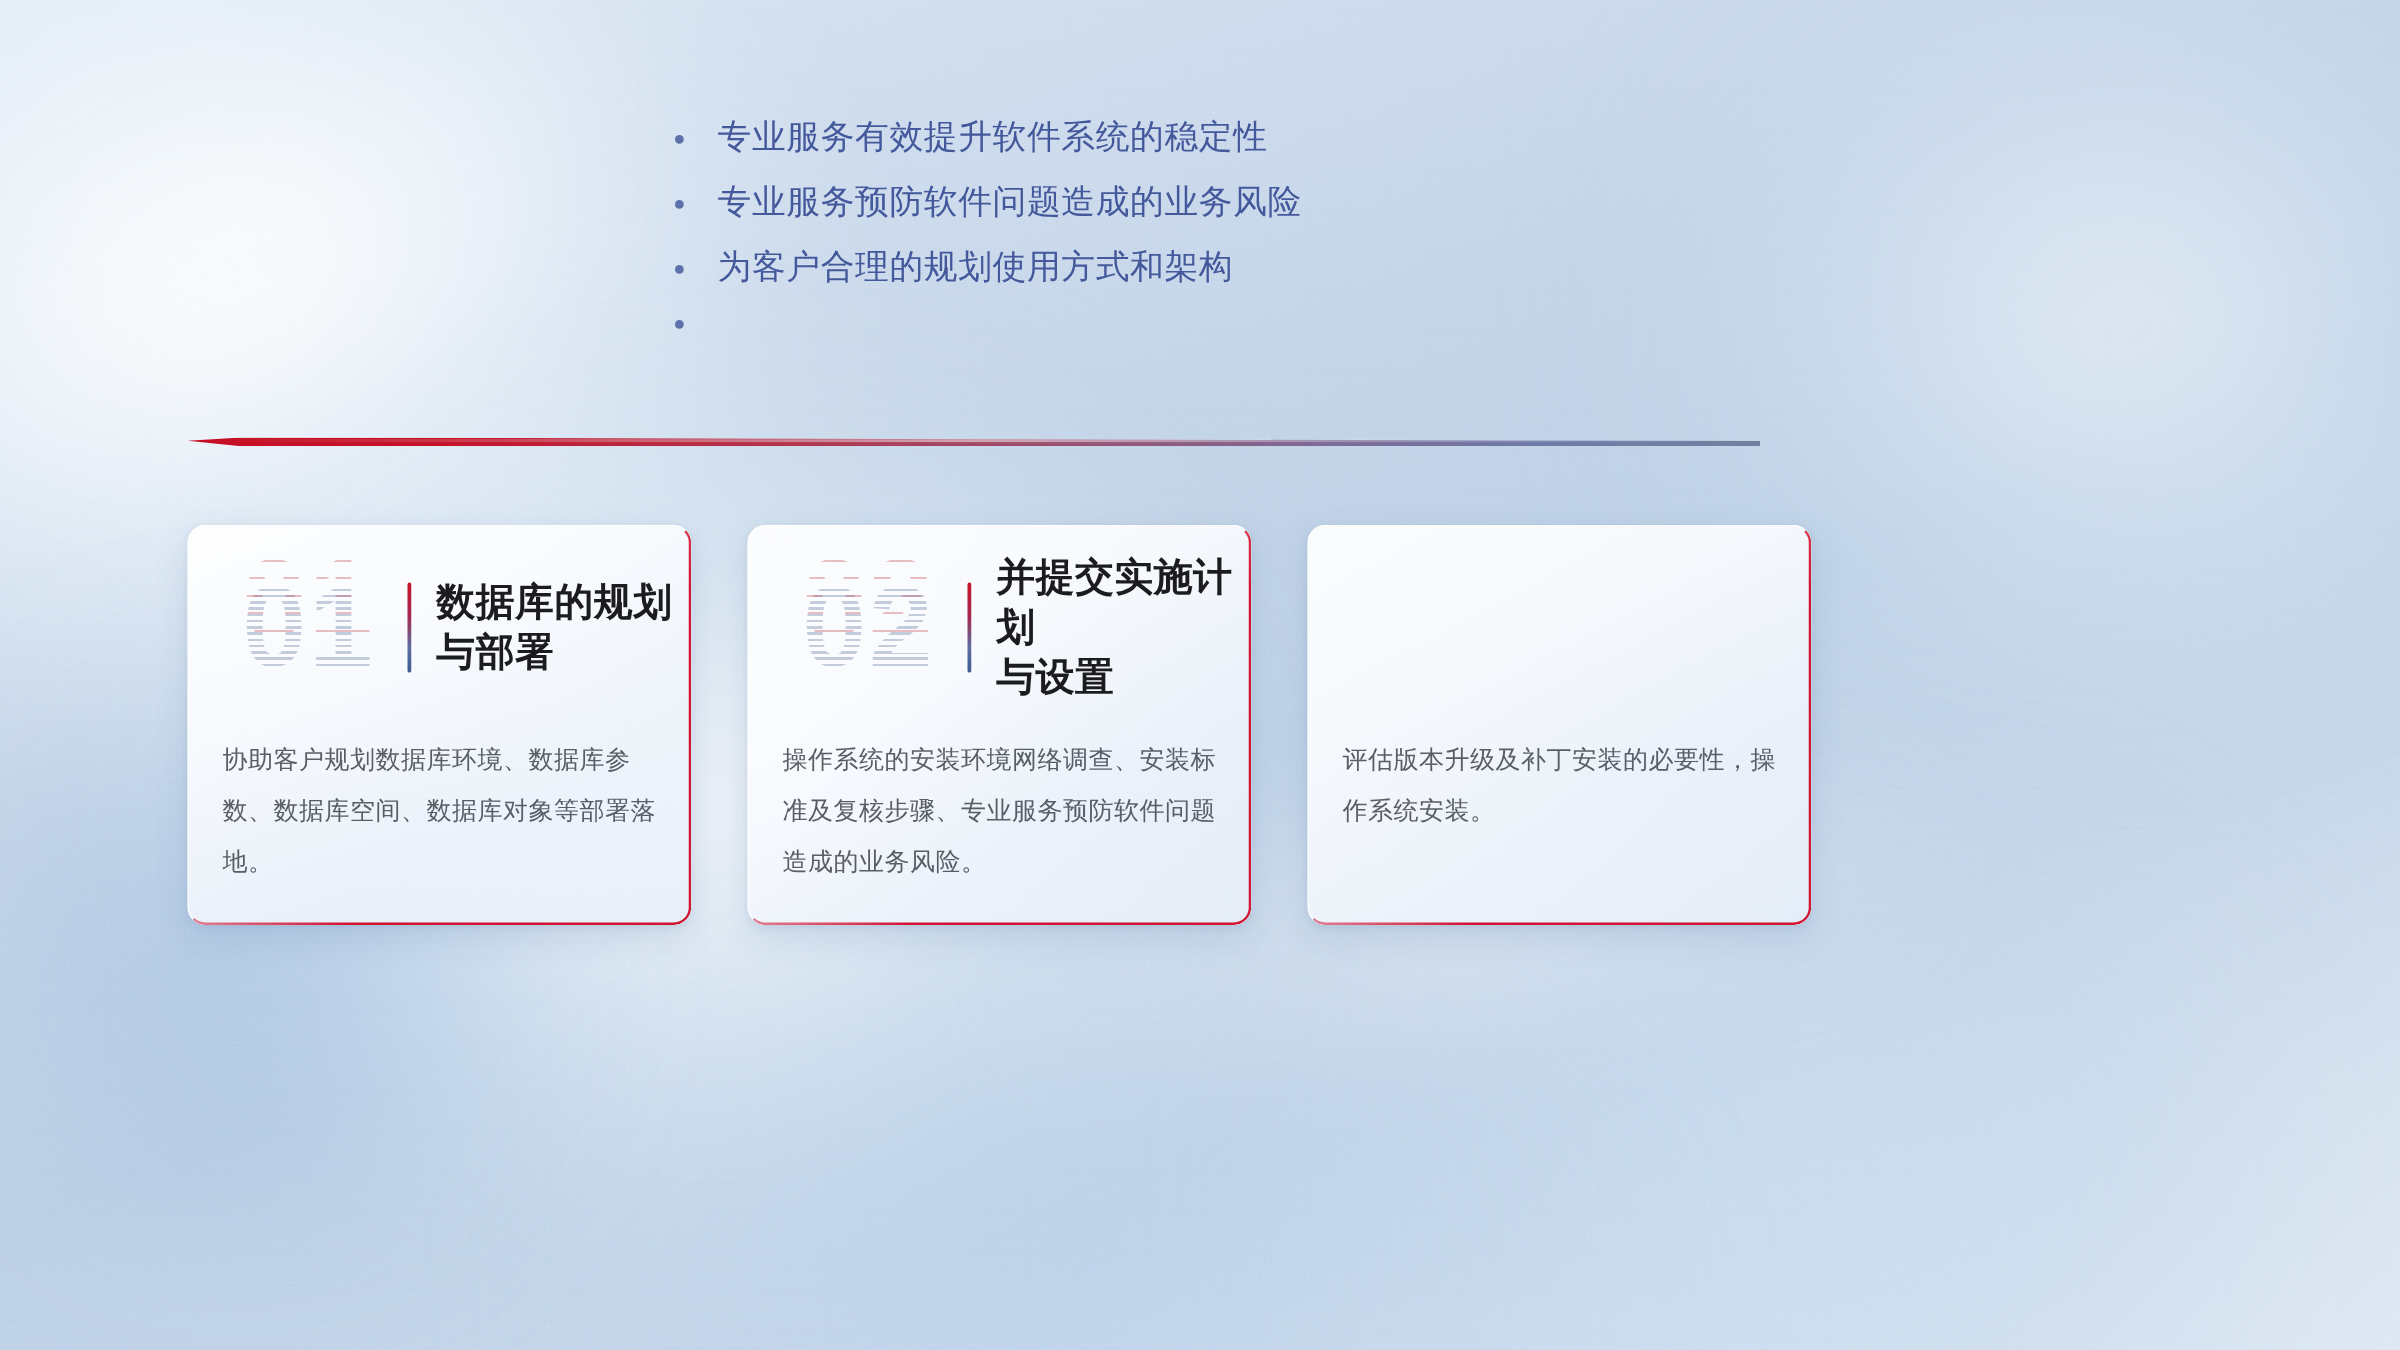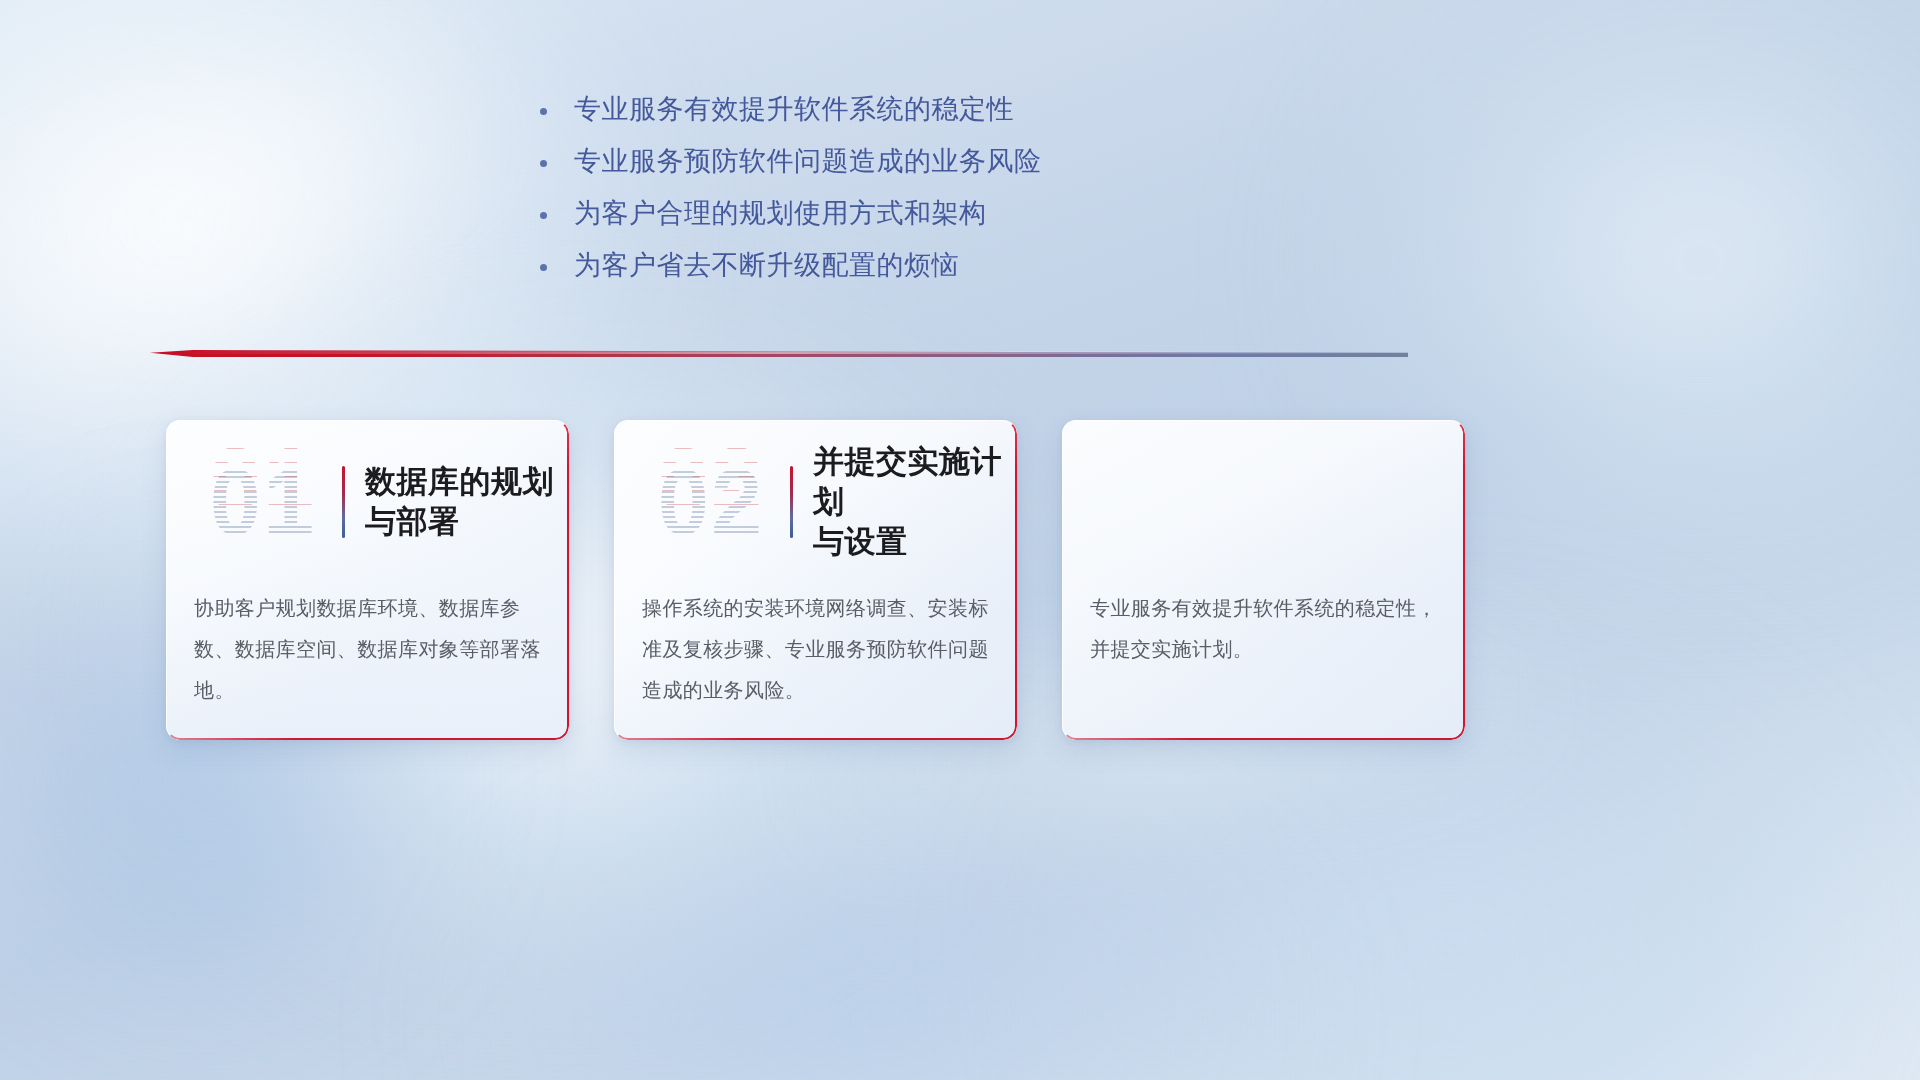--- a/index.html
+++ b/index.html
@@ -61,21 +61,21 @@
     background:linear-gradient(90deg,#c60f26 0%,#c41329 16%,#b2344c 38%,#9a5070 55%,#7d6a95 72%,#6f7aa8 86%,#73819f 100%);
     clip-path:polygon(0 38%,3.4% 0,100% 40%,100% 100%,3.4% 100%);
   }
   .div-sheen{
     position:absolute;left:2%;top:1px;width:96%;height:3px;
     background:linear-gradient(90deg,rgba(255,255,255,0),rgba(255,255,255,.5),rgba(255,255,255,0));
     clip-path:polygon(0 30%,2% 0,100% 30%,100% 100%,2% 100%);
   }
 
   
-  #cards{position:absolute;left:150px;top:420px;width:1300px;display:flex;gap:45px;margin-left:16px;}
+  #cards{position:absolute;left:150px;top:420px;width:1300px;display:flex;gap:45px;}
   .card{
     position:relative;width:403px;height:320px;border-radius:14px;
     background:linear-gradient(152deg,rgba(255,255,255,.93) 0%,rgba(252,253,255,.9) 34%,rgba(240,245,252,.86) 68%,rgba(233,240,250,.84) 100%);
     box-shadow:0 10px 26px rgba(90,120,160,.16),0 2px 6px rgba(90,120,160,.1);
     overflow:hidden;
   }
   
   .card-accent{
     position:absolute;inset:0;border-radius:14px;pointer-events:none;
     border-right:2.5px solid #d11432;
@@ -151,21 +151,20 @@
   <div class="bullet-row">
     <span class="bullet-dot"></span>
     <span class="bullet-text">专业服务预防软件问题造成的业务风险</span>
   </div>
   <div class="bullet-row">
     <span class="bullet-dot"></span>
     <span class="bullet-text">为客户合理的规划使用方式和架构</span>
   </div>
   <div class="bullet-row">
     <span class="bullet-dot"></span>
-    <span class="bullet-text">为客户省去不断升级配置的烦恼</span>
   </div>
 </div>
 
 <div id="divider">
   <div class="div-top"></div>
   <div class="div-sheen"></div>
 </div>
 
 <div id="cards">
 
@@ -191,16 +190,16 @@
       <div class="rule"></div>
       <div class="card-title">并提交实施计划
 与设置</div>
     </div>
     <div class="card-body">操作系统的安装环境网络调查、安装标准及复核步骤、专业服务预防软件问题造成的业务风险。</div>
   </div>
 
   <div class="card">
     <div class="card-hairline"></div>
     <div class="card-accent"></div>
-    <div class="card-body">专业服务有效提升软件系统的稳定性，并提交实施计划。</div>
+    <div class="card-body">评估版本升级及补丁安装的必要性，操作系统安装。</div>
   </div>
 
 </div>
 
 </body></html>

